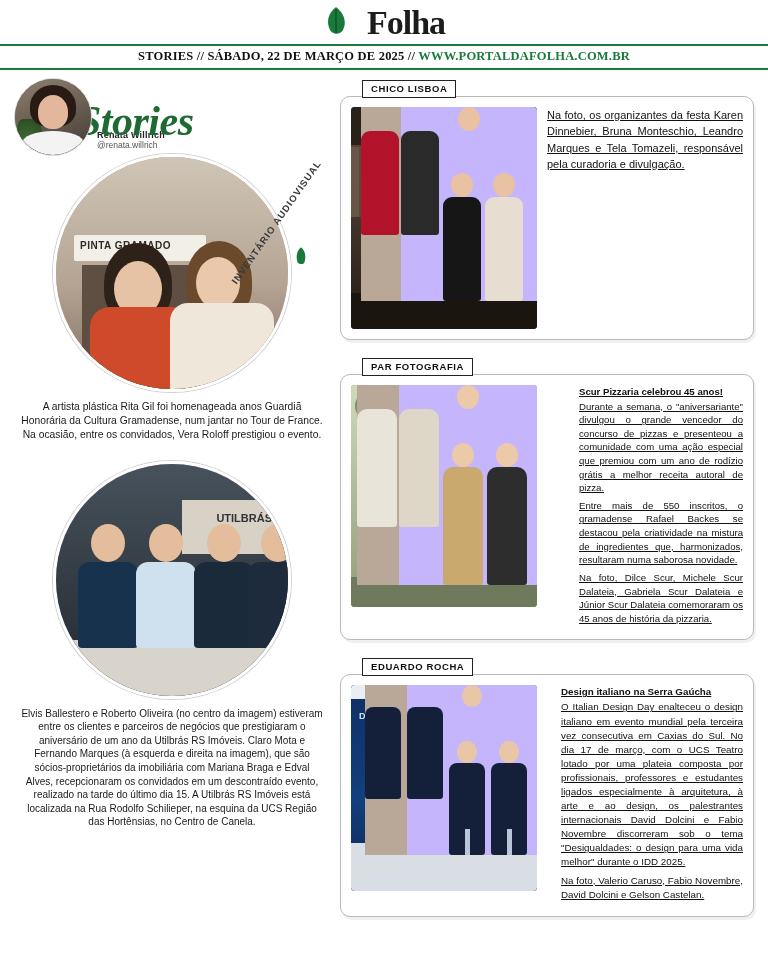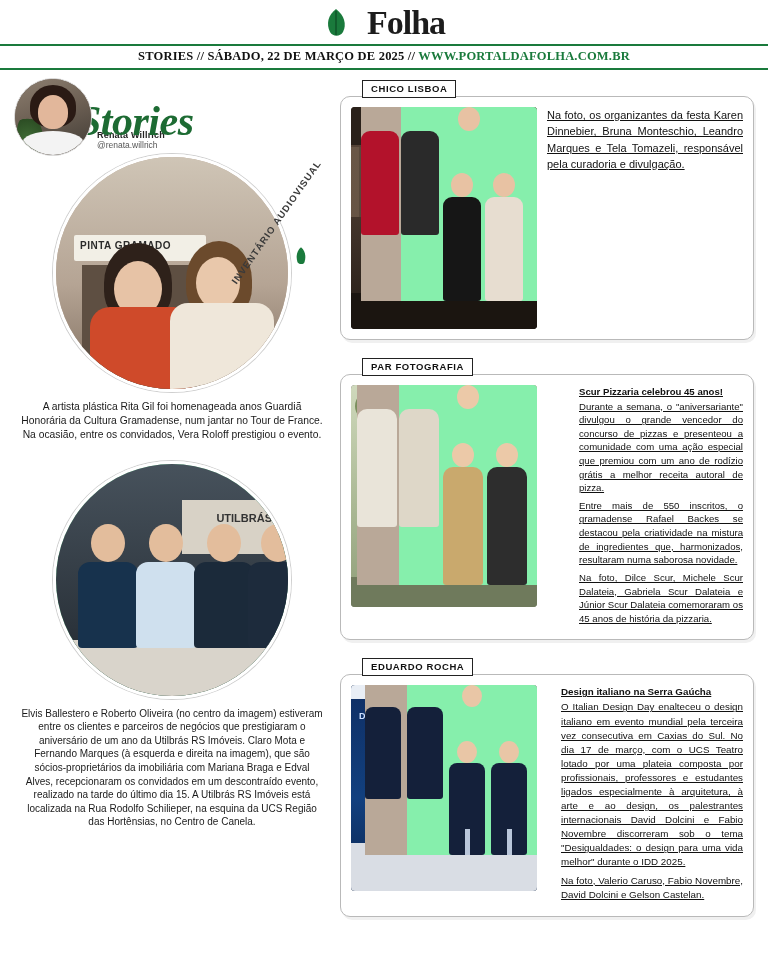--- a/index.html
+++ b/index.html
@@ -13,21 +13,21 @@
     overflow: hidden;
   }
 
   
   .masthead {
     width: 100%;
     padding-top: 6px;
     text-align: center;
   }
   .logo-row {
-    display: flex; align-items: center; justify-content: center;
+    display: flex; align-items: flex-start; justify-content: center;
     gap: 18px;
   }
   .logo-leaf {
     width: 26px; height: 30px; position: relative;
   }
   .logo-leaf svg { display:block; }
   .logo-text {
     font-family: "Liberation Serif", serif;
     font-weight: bold;
     font-size: 34px;
@@ -169,21 +169,21 @@
   .p1 .w1 { position:absolute; left:26px; top:108px; width:118px; height:126px; background:#5e4f42; }
   .p1 .head1 { position:absolute; left:58px; top:104px; width:48px; height:56px; border-radius:50%; background:#e7c3a6; }
   .p1 .hair1 { position:absolute; left:48px; top:86px; width:68px; height:80px; border-radius:50% 50% 40% 40%; background:#2e211a; }
   .p1 .dress1 { position:absolute; left:34px; top:150px; width:104px; height:90px; background:#cf4a2a; border-radius:20px 20px 0 0; }
   .p1 .w2 { position:absolute; right:22px; top:100px; width:104px; height:138px; }
   .p1 .head2 { position:absolute; right:48px; top:100px; width:44px; height:52px; border-radius:50%; background:#e9c8ab; }
   .p1 .hair2 { position:absolute; right:36px; top:84px; width:66px; height:78px; border-radius:50% 50% 40% 40%; background:#6b4a2c; }
   .p1 .dress2 { position:absolute; right:14px; top:146px; width:104px; height:94px; background:#efe7da; border-radius:18px 18px 0 0; }
 
   
-  .p2 { position:absolute; inset:0; background:#86efac; }
+  .p2 { position:absolute; inset:0; background:#c4b5fd; }
   .p2 .bg { position:absolute; inset:0; background:linear-gradient(180deg,#47525c 0%,#2c343c 70%,#1e242a 100%); }
   .p2 .banner { position:absolute; right:10px; top:36px; width:96px; height:54px; background:#d8d2c6; }
   .p2 .banner-t { position:absolute; right:16px; top:48px; font-size:11px; font-weight:bold; color:#333; }
   .p2 .floor { position:absolute; left:0; right:0; bottom:0; height:56px; background:#d9d4cb; }
   .p2 .m { position:absolute; bottom:48px; }
   .p2 .m .h { width:34px; height:38px; border-radius:50%; background:#e3bd9c; margin:0 auto; }
   .p2 .m .b { width:60px; height:86px; border-radius:12px 12px 4px 4px; }
   .p2 .m1 { left:22px; } .p2 .m1 .b { background:#17324d; }
   .p2 .m2 { left:80px; } .p2 .m2 .b { background:#cfe0ee; }
   .p2 .m3 { left:138px; } .p2 .m3 .b { background:#1b2a3a; }

